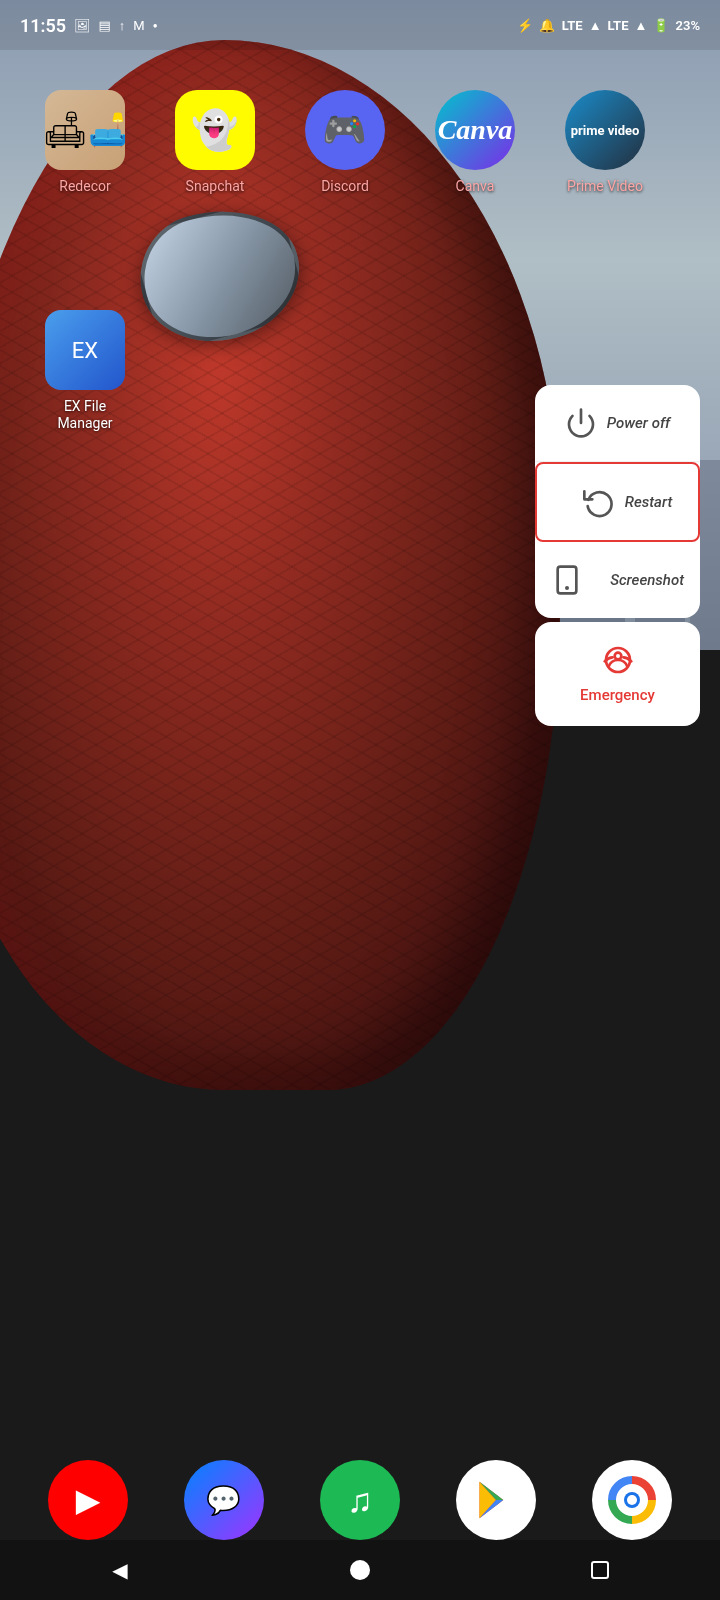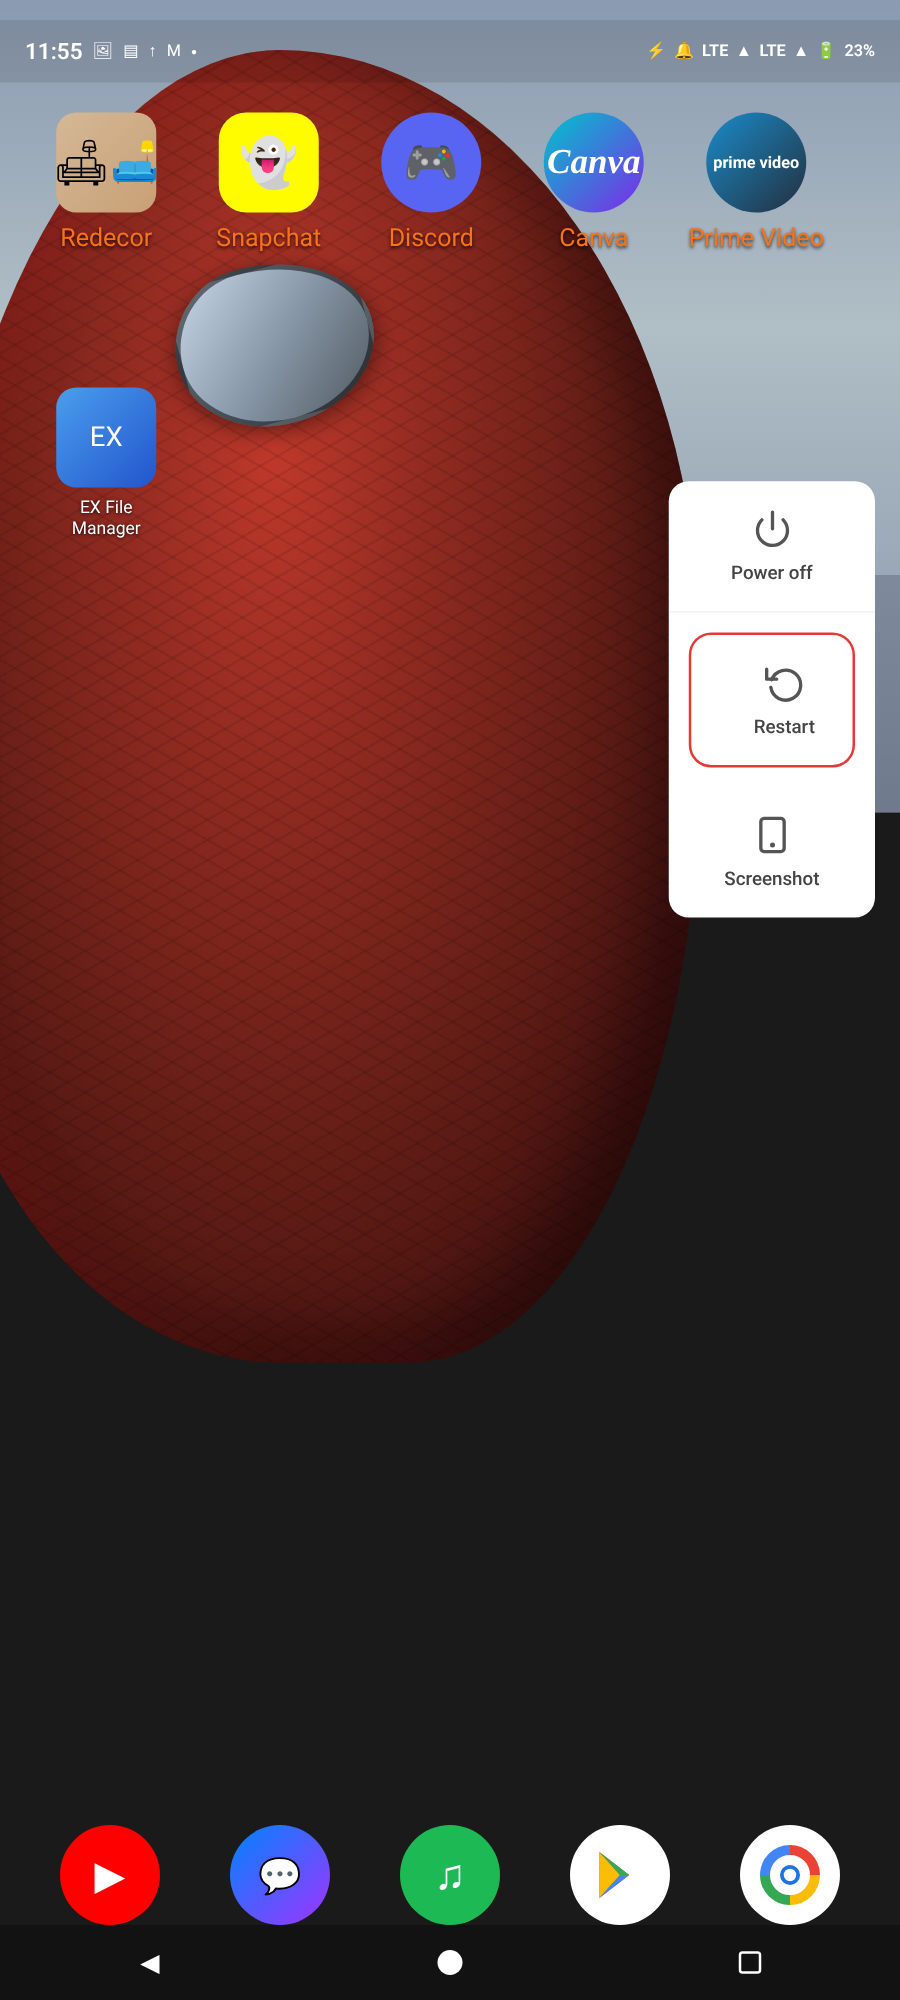--- a/index.html
+++ b/index.html
@@ -36,21 +36,21 @@
 
     .building {
       position: absolute;
       bottom: 0;
       background: rgba(80,90,110,0.6);
     }
 
     
     #status-bar {
       position: absolute;
-      top: 16px;
+      top: 0;
       left: 0;
       right: 0;
       height: 50px;
       display: flex;
       align-items: center;
       justify-content: space-between;
       padding: 0 20px;
       z-index: 100;
       background: rgba(0,0,0,0.1);
     }
@@ -108,22 +108,22 @@
       width: 80px;
       height: 80px;
       border-radius: 20px;
       display: flex;
       align-items: center;
       justify-content: center;
       font-size: 36px;
     }
 
     .app-label {
-      color: #f97316;
-      font-size: 20px;
+      color: #fca5a5;
+      font-size: 14px;
       text-align: center;
       text-shadow: 0 1px 3px rgba(0,0,0,0.8);
       line-height: 1.2;
     }
 
     
     #power-menu {
       position: absolute;
       top: 385px;
       right: 20px;
@@ -135,38 +135,39 @@
     }
 
     #power-menu-top {
       background: white;
       border-radius: 16px;
       overflow: hidden;
     }
 
     .power-menu-item {
       display: flex;
-      flex-direction: column;
+      flex-direction: row;
       align-items: center;
       justify-content: center;
       padding: 22px 16px;
       gap: 10px;
       cursor: pointer;
       border-bottom: 1px solid #f0f0f0;
+      font-style: italic;
     }
 
     .power-menu-item:last-child {
       border-bottom: none;
       justify-content: space-between;
     }
 
     .power-menu-item.restart-selected {
       border: 2.5px solid #e53935;
-      border-radius: 18px;
-      margin: 16px;
+      border-radius: 8px;
+      margin: 0;
       padding-left: 36px;
     }
 
     .power-menu-label {
       font-size: 15px;
       color: #444;
       font-weight: 500;
     }
 
     #emergency-card {
@@ -374,20 +375,30 @@
 
     <div class="power-menu-item">
       <svg class="menu-svg" viewBox="0 0 24 24" fill="none" stroke="#555" stroke-width="2" stroke-linecap="round" stroke-linejoin="round">
         <rect x="5" y="2" width="14" height="20" rx="2" ry="2"></rect>
         <line x1="12" y1="18" x2="12" y2="18" stroke-width="3"></line>
       </svg>
       <span class="power-menu-label">Screenshot</span>
     </div>
   </div>
 
+  <div id="emergency-card">
+    <svg class="menu-svg" viewBox="0 0 24 24" fill="none" stroke="#e53935" stroke-width="2.5" stroke-linecap="round">
+  <circle cx="12" cy="12" r="9" stroke="#e53935" stroke-width="2" fill="none"></circle>
+  <path d="M5 17 C6 14, 8 12, 12 12 C16 12, 18 14, 19 17" stroke="#e53935" stroke-width="2" fill="none"></path>
+  <path d="M2 13 C4 11, 6 10, 8 10" stroke="#e53935" stroke-width="2" fill="none"></path>
+  <path d="M22 13 C20 11, 18 10, 16 10" stroke="#e53935" stroke-width="2" fill="none"></path>
+  <circle cx="12" cy="9" r="2.5" stroke="#e53935" stroke-width="2" fill="none"></circle>
+</svg>
+    <span class="emergency-label">Emergency</span>
+  </div>
 </div>
 
 <div id="dock">
 
   <div class="dock-icon youtube-bg" style="background:#FF0000; display:flex; align-items:center; justify-content:center; color:white; font-size:32px;">▶</div>
 
   <div class="dock-icon" style="background:linear-gradient(135deg,#0084ff,#a033ff); display:flex; align-items:center; justify-content:center; font-size:28px;">💬</div>
 
   <div class="dock-icon" style="background:#1DB954; display:flex; align-items:center; justify-content:center; font-size:34px; color:white;">♫</div>
 

